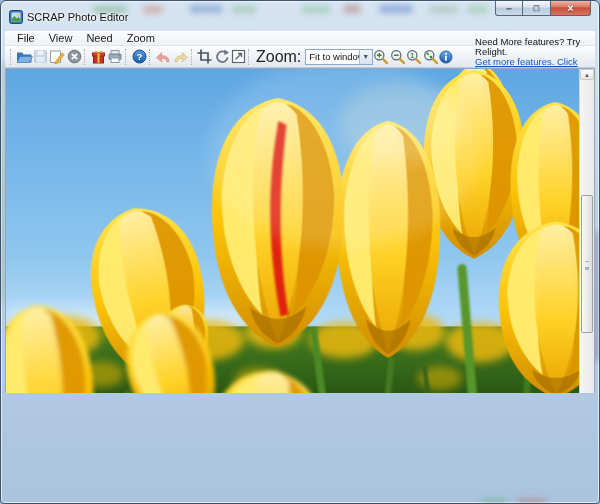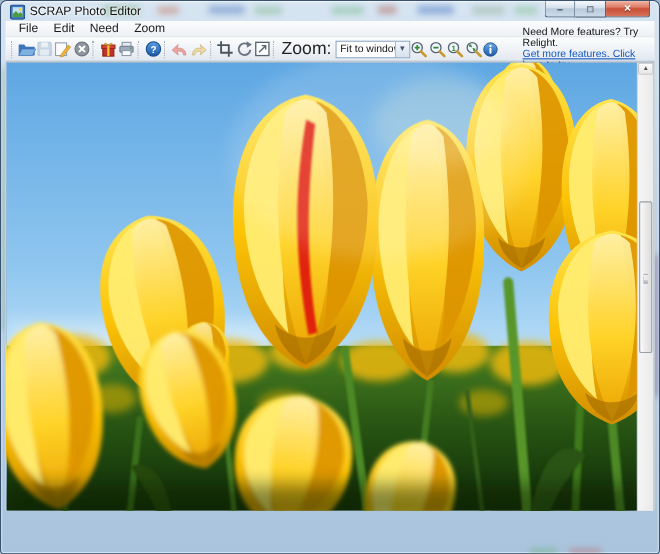--- a/index.html
+++ b/index.html
@@ -6,35 +6,35 @@
   html,body { width:600px; height:504px; font-family:"Liberation Sans", sans-serif; background:#9db8cf; overflow:hidden; }
 
   
   .window{ position:relative; width:600px; height:504px;
     background:linear-gradient(180deg,#d7e5f2 0%,#bdd2e7 40%,#aac4dd 100%);
     border:1px solid #39536e; border-radius:6px 6px 4px 4px;
     padding:0 4px 4px; box-shadow:inset 0 0 0 1px rgba(255,255,255,.65); overflow:hidden;}
   .glassblob{ position:absolute; filter:blur(3px); border-radius:4px; pointer-events:none;}
 
   
-  .titlebar{ position:relative; height:18px; display:flex; align-items:center; padding:1px 2px 0 4px;}
+  .titlebar{ position:relative; height:30px; display:flex; align-items:center; padding:1px 2px 0 4px;}
   .app-icon{ width:14px; height:14px; margin-right:4px; flex:0 0 auto;}
   .title-text{ font-size:11px; color:#111; text-shadow:0 0 3px #fff,0 0 3px #fff; white-space:nowrap;}
   .win-controls{ position:absolute; right:4px; top:0; display:flex;}
   .wbtn{ height:15px; border:1px solid #52677d; border-top:none; display:flex; align-items:center; justify-content:center;
     font-size:9px; color:#fff; text-shadow:0 1px 1px rgba(0,0,0,.5); cursor:default;}
   .wbtn.min{ width:28px; border-radius:0 0 0 3px;
     background:linear-gradient(180deg,#f5f9fc 0%,#d4e0ec 45%,#b9cadb 50%,#cddbe9 100%); color:#2b3b4d;}
   .wbtn.max{ width:27px; border-left:none; border-right:none;
     background:linear-gradient(180deg,#f5f9fc 0%,#d4e0ec 45%,#b9cadb 50%,#cddbe9 100%); color:#2b3b4d;}
   .wbtn.close{ width:41px; border-radius:0 0 3px 0; font-size:11px; font-weight:bold;
     background:linear-gradient(180deg,#f0b4a4 0%,#dd7a63 40%,#c94f38 50%,#d6755c 100%);}
 
   
-  .client{ height:445px; background:#f0f0f0; border-radius:1px; box-shadow:0 0 0 1px #5f7varf; overflow:hidden; position:relative; z-index:2;}
+  .client{ height:362px; background:#f0f0f0; border-radius:1px; box-shadow:0 0 0 1px #5f7varf; overflow:hidden; position:relative; z-index:2;}
 
   .menubar{ height:15px; background:linear-gradient(180deg,#fbfcfd,#eef1f5); display:flex; align-items:center;
     padding-left:5px; font-size:11px; color:#1a1a1a; border-bottom:1px solid #e2e6ea;}
   .menubar span{ padding:0 7px; cursor:default;}
 
   .toolbar{ height:22px; background:linear-gradient(180deg,#fcfdfe 0%,#eef2f6 55%,#e2e8f0 100%);
     display:flex; align-items:center; padding:0 3px; border-bottom:1px solid #bccadb;}
   .tsep{ width:3px; height:16px; border-left:1px dotted #a9aeb6; margin:0 3px 0 2px;}
   .tbtn{ width:21px; height:20px; display:flex; align-items:center; justify-content:center; cursor:default;}
   .tbtn svg{ display:block;}
@@ -110,21 +110,21 @@
       <div class="wbtn min">–</div>
       <div class="wbtn max">□</div>
       <div class="wbtn close">×</div>
     </div>
   </div>
 
   <div class="client">
 
     <div class="menubar">
       <span>File</span>
-      <span>Edit</span>
+      <span>View</span>
       <span>Need</span>
       <span>Zoom</span>
     </div>
 
     <div class="toolbar">
       <div class="tsep"></div>
 
       <div class="tbtn">
         <svg width="17" height="15" viewBox="0 0 17 15">
           <path d="M1,3.5 h5 l1.5,2 h8 v8 H1 Z" fill="#3f74b8" stroke="#2a5globale"></path>

